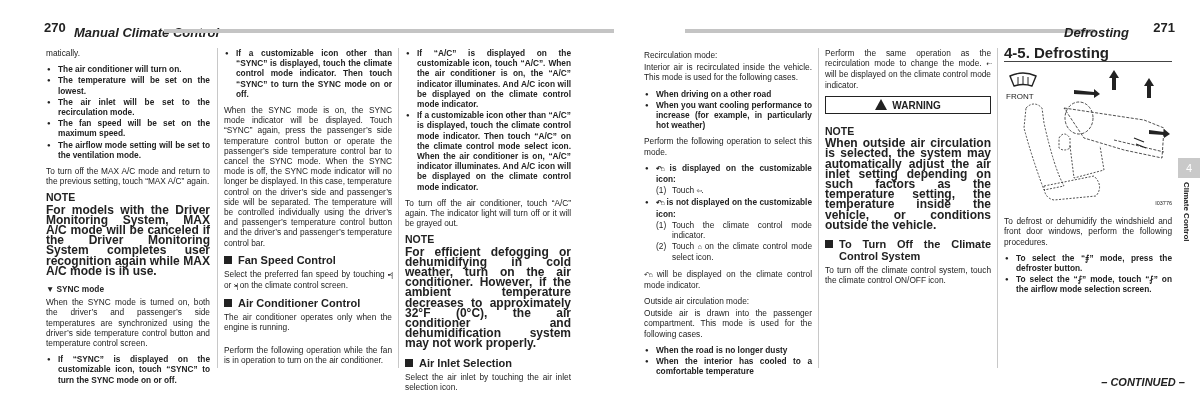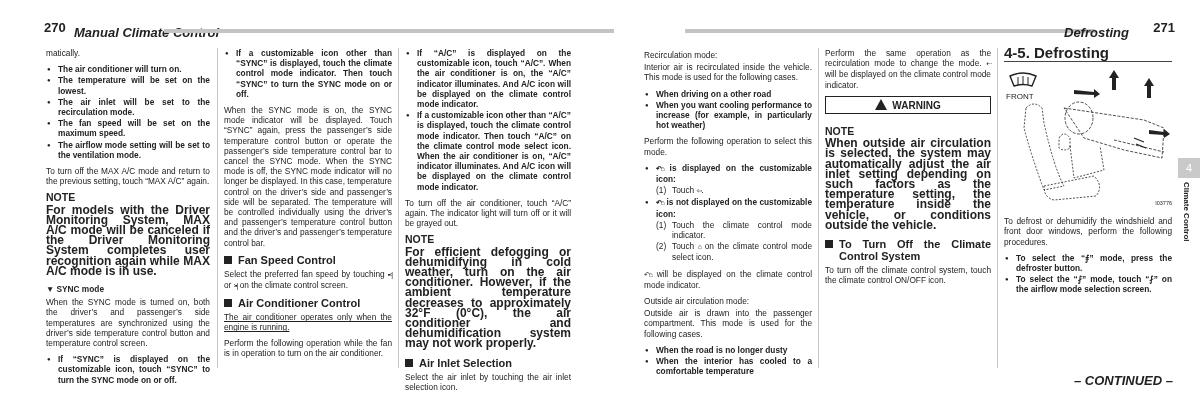--- a/index.html
+++ b/index.html
@@ -46,21 +46,21 @@
   .warn-icon { display: inline-block; width: 0; height: 0; border-left: 6px solid transparent; border-right: 6px solid transparent; border-bottom: 11px solid #222; vertical-align: -1px; margin-right: 5px; position: relative; }
 
   .chapter-title { font-weight: bold; font-size: 15px; border-bottom: 1px solid #444; padding-bottom: 3px; margin-bottom: 6px; }
   .figure { position: relative; height: 140px; margin-bottom: 8px; }
   .figure svg { position: absolute; left: 0; top: 0; }
   .fig-code { position: absolute; right: 0; bottom: 0; font-size: 5.5px; }
   .fig-front { position: absolute; left: 2px; top: 24px; font-size: 8px; }
 
   .side-tab { position: absolute; left: 578px; top: 158px; width: 22px; height: 20px; background: #c9c9c9; color: #fff; font-size: 11px; text-align: center; line-height: 20px; }
   .side-label { position: absolute; left: 582px; top: 182px; font-weight: bold; font-size: 8px; writing-mode: vertical-rl; }
-  .continued { position: absolute; right: 27px; bottom: 14px; font-style: italic; font-weight: bold; font-size: 13px; }
+  .continued { position: absolute; right: 15px; bottom: 14px; font-style: italic; font-weight: bold; font-size: 11px; }
   .glyph { font-size: 7px; letter-spacing: -1px; }
 </style>
 </head>
 <body>
 
 <div class="page page-left">
   <div class="hdr hdr-left">
     <span class="num">270</span>
     <span class="ttl">Manual Climate Control</span>
     <span class="bar"></span>
@@ -93,21 +93,21 @@
     <p>When the SYNC mode is on, the SYNC mode indicator will be displayed. Touch “SYNC” again, press the passenger’s side temperature control button or operate the passenger’s side temperature control bar to cancel the SYNC mode. When the SYNC mode is off, the SYNC mode indicator will no longer be displayed. In this case, temperature control on the driver’s side and passenger’s side will be separated. The temperature will be controlled individually using the driver’s and passenger’s temperature control button and the driver’s and passenger’s temperature control bar.</p>
     <div class="sec-h">Fan Speed Control</div>
     <p>
       <span>Select the preferred fan speed by touching</span>
       <span class="glyph">▪‹|</span>
       <span>or</span>
       <span class="glyph">›▪|</span>
       <span>on the climate control screen.</span>
     </p>
     <div class="sec-h">Air Conditioner Control</div>
-    <p style="margin-bottom:5px;text-decoration:underline;">The air conditioner operates only when the engine is running.</p>
+    <p style="margin-bottom:12px;">The air conditioner operates only when the engine is running.</p>
     <p>Perform the following operation while the fan is in operation to turn on the air conditioner.</p>
   </div>
   <div class="vline" style="left:384px; top:48px; height:320px;"></div>
 
   <div class="col" style="left:391px; width:166px;">
     <ul>
       <li>If “A/C” is displayed on the customizable icon, touch “A/C”. When the air conditioner is on, the “A/C” indicator illuminates. And A/C icon will be displayed on the climate control mode indicator.</li>
       <li>If a customizable icon other than “A/C” is displayed, touch the climate control mode indicator. Then touch “A/C” on the climate control mode select icon. When the air conditioner is on, “A/C” indicator illuminates. And A/C icon will be displayed on the climate control mode indicator.</li>
     </ul>
     <p>To turn off the air conditioner, touch “A/C” again. The indicator light will turn off or it will be grayed out.</p>

